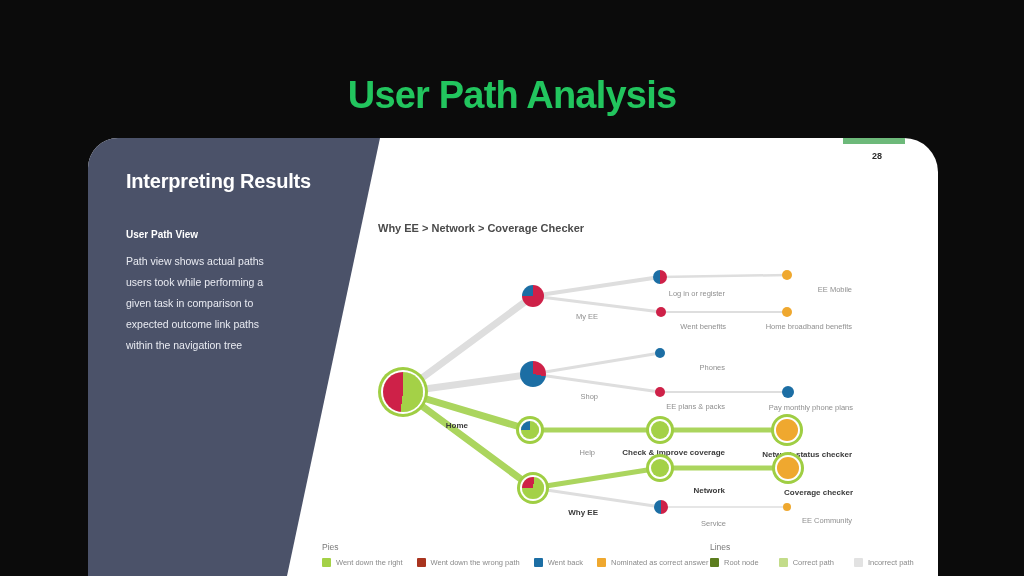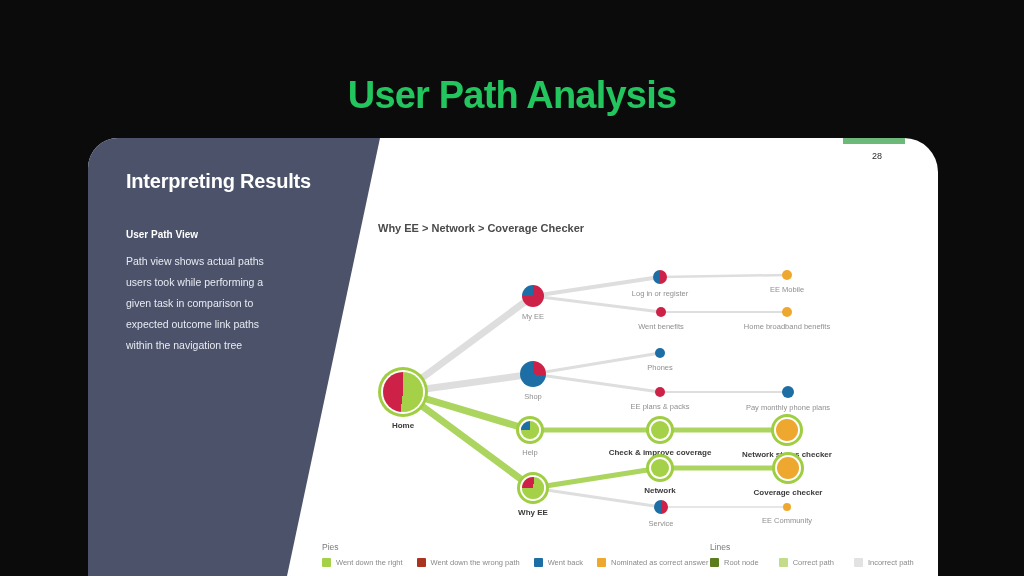--- a/index.html
+++ b/index.html
@@ -37,31 +37,31 @@
   .sidebar-body {
     position:absolute; left:38px; top:113px; width:142px;
     color:#e9ebf2; font-size:10.5px; line-height:21px;
   }
   .accent-bar {
     position:absolute; left:755px; top:0; width:62px; height:6px;
     background:#6db97a;
   }
   .page-number {
     position:absolute; left:749px; top:13px; width:80px; text-align:center;
-    font-size:9px; font-weight:400; color:#2b2b2b;
+    font-size:9px; font-weight:700; color:#2b2b2b;
   }
   .breadcrumb {
     position:absolute; left:290px; top:84px;
     font-size:11px; font-weight:700; color:#4a4a4a;
   }
   #diagram { position:absolute; inset:0; }
   #diagram svg { position:absolute; left:0; top:0; }
   .node { position:absolute; border-radius:50%; }
   .nlabel {
-    position:absolute; width:130px; text-align:center;
+    position:absolute; width:130px; text-align:right;
     font-size:7.5px; color:#8f8f8f; white-space:nowrap;
   }
   .nlabel.bold { font-weight:700; color:#3a3a3a; font-size:8px; }
   .legend-group { position:absolute; top:404px; }
   .legend-title { font-size:8.5px; color:#7a7a7a; margin-bottom:6px; }
   .legend-row { display:flex; align-items:center; }
   .legend-item { display:flex; align-items:center; gap:5px; }
   .legend-item .label { font-size:7.5px; color:#8a8a8a; white-space:nowrap; }
   .swatch { width:9px; height:9px; border-radius:1px; flex:0 0 auto; }
   #legend-pies { left:234px; }

